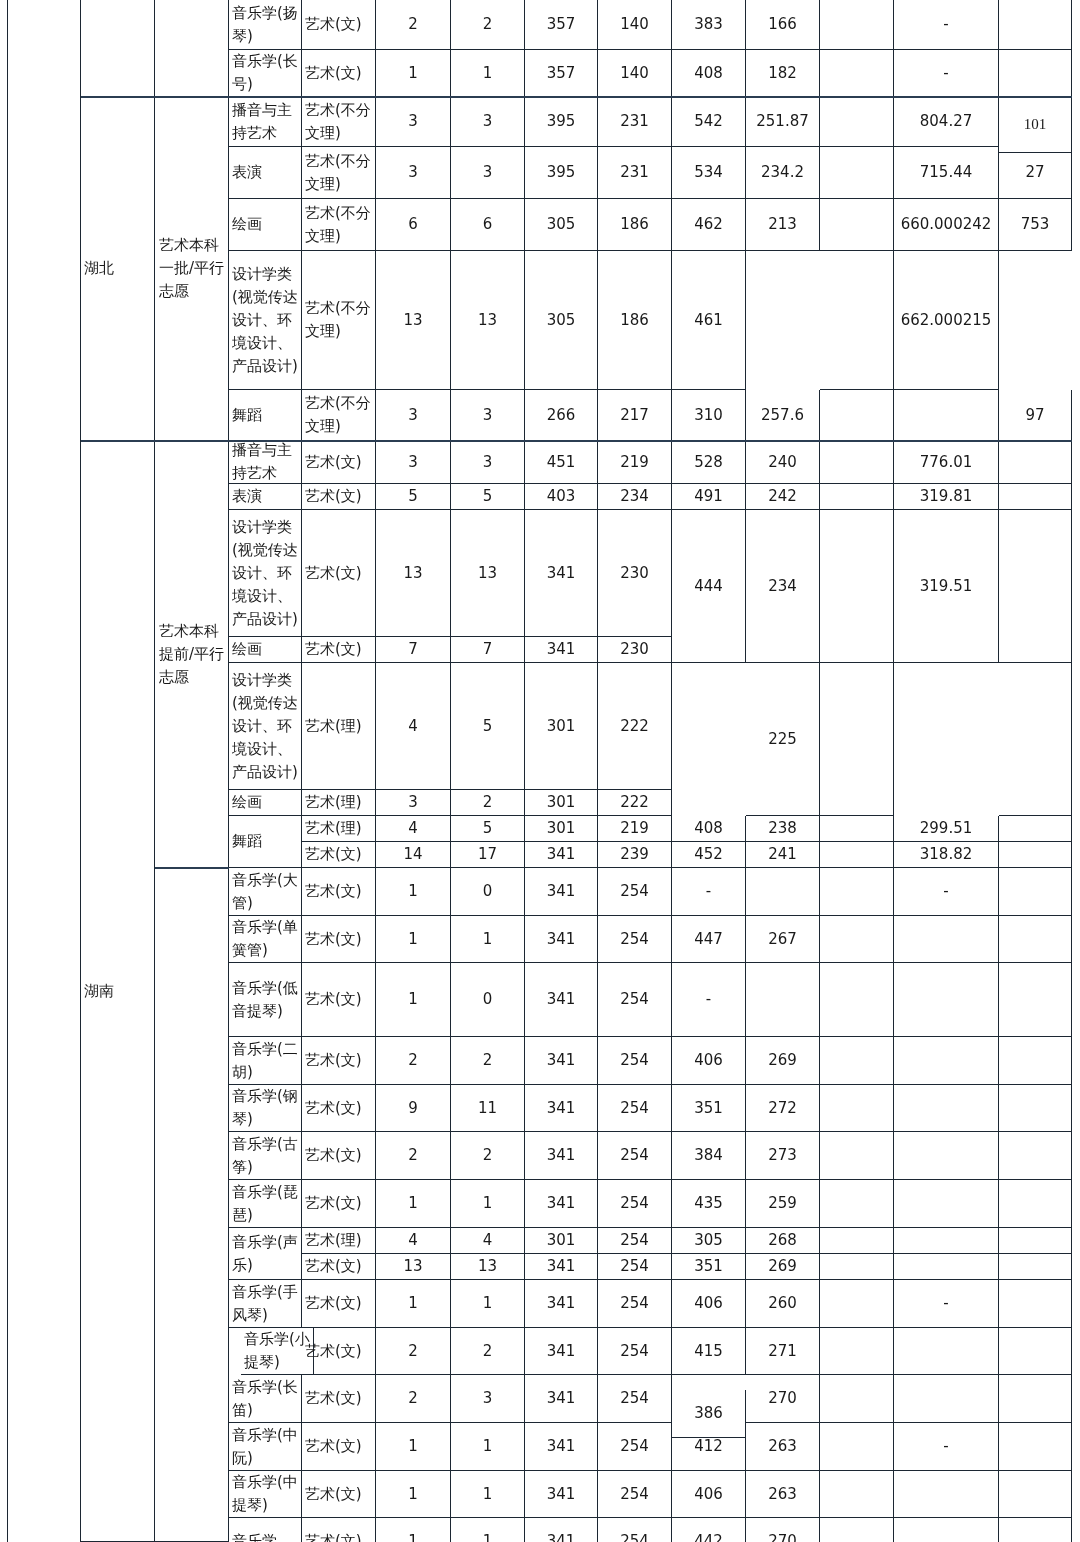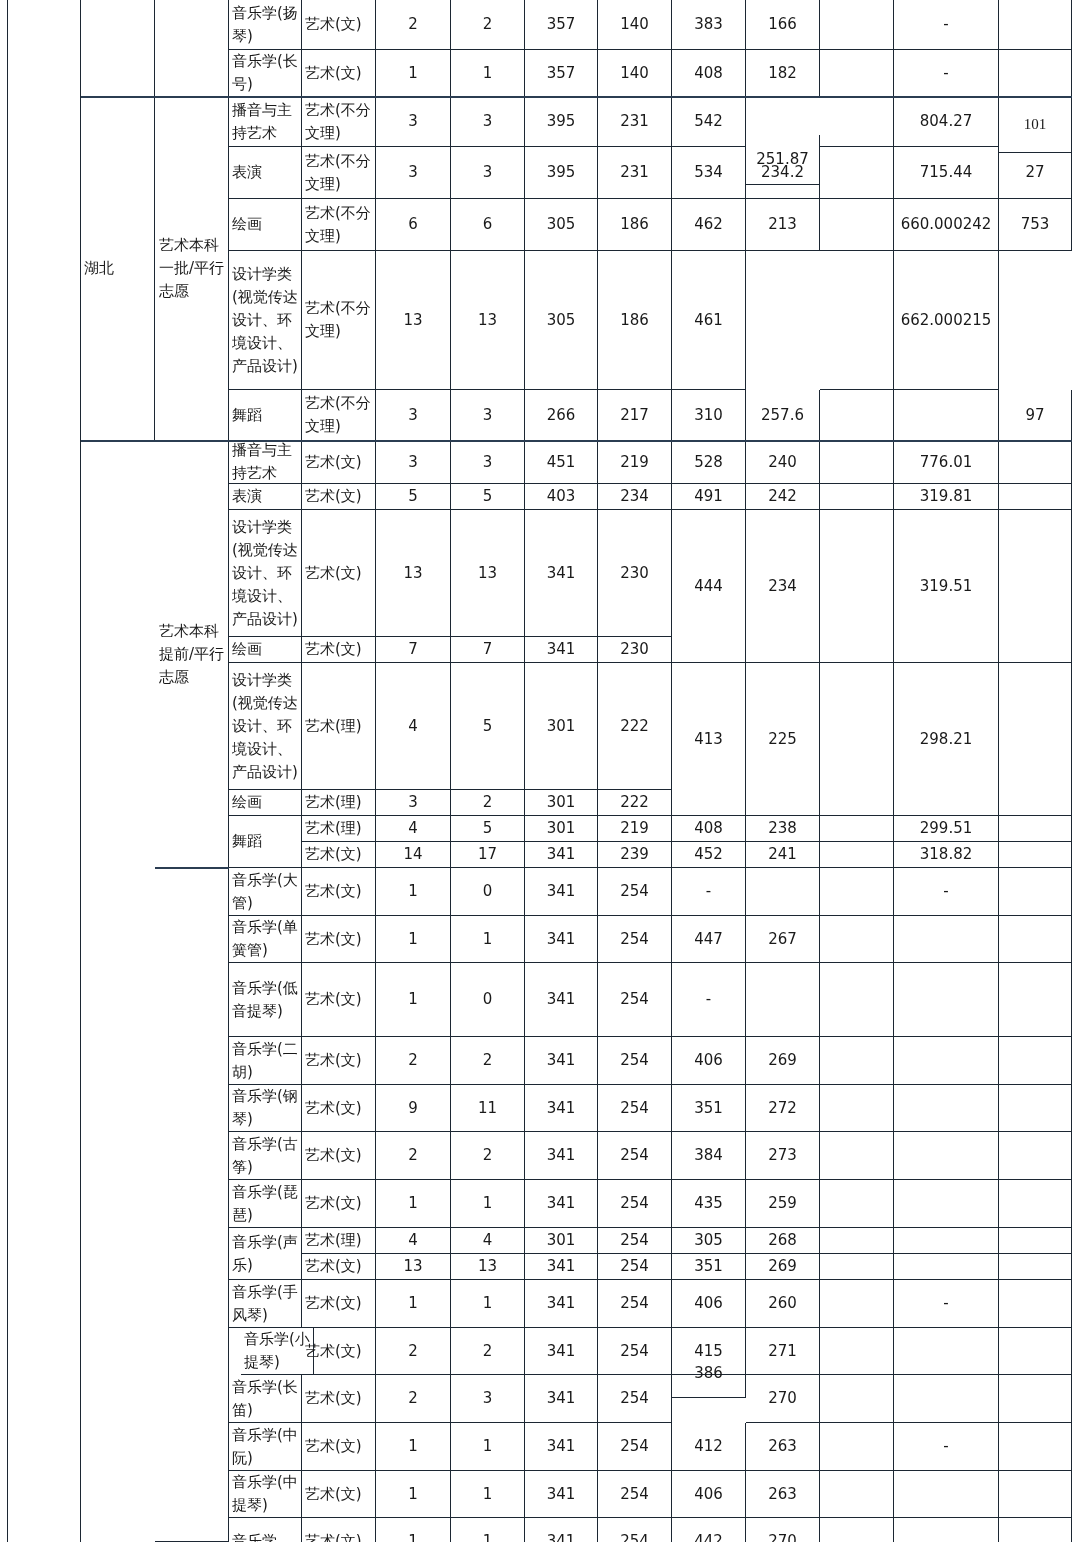--- a/index.html
+++ b/index.html
@@ -12,20 +12,21 @@
   .cell.txt { justify-content:flex-start; padding-left:3px; padding-right:2px; white-space:normal; word-break:break-all; }
   .hline-thick { position:absolute; height:2px; background:#2b3d52; }
 </style>
 </head>
 <body>
 
 <div id="sheet">
     <div class="cell txt" style="left: 7px; top: -2px; width: 74px; height: 1546px; border-left: 1.5px solid rgb(28, 39, 51);"></div>
     <div class="cell txt" style="left: 81px; top: -2px; width: 74px; height: 99px;"></div>
     <div class="cell txt" style="left: 81px; top: 97px; width: 74px; height: 344px;">湖北</div>
+    <div class="cell txt" style="left: 81px; top: 441px; width: 74px; height: 1101px;">湖南</div>
     <div class="cell txt" style="left: 155px; top: -2px; width: 74px; height: 99px;"></div>
     <div class="cell txt" style="left: 155px; top: 97px; width: 74px; height: 344px; padding-left: 4px;">艺术本科一批/平行志愿</div>
     <div class="cell txt" style="left: 155px; top: 441px; width: 74px; height: 427px; padding-left: 4px;">艺术本科提前/平行志愿</div>
     <div class="cell txt" style="left: 155px; top: 868px; width: 74px; height: 674px; padding-left: 4px;"></div>
     <div class="cell txt" style="left: 229px; top: 0px; width: 73px; height: 50px;">音乐学(扬琴)</div>
     <div class="cell txt" style="left: 302px; top: 0px; width: 74px; height: 50px;">艺术(文)</div>
     <div class="cell num" style="left: 376px; top: 0px; width: 75px; height: 50px;">2</div>
     <div class="cell num" style="left: 451px; top: 0px; width: 74px; height: 50px;">2</div>
     <div class="cell num" style="left: 525px; top: 0px; width: 73px; height: 50px;">357</div>
     <div class="cell num" style="left: 598px; top: 0px; width: 74px; height: 50px;">140</div>
@@ -45,21 +46,21 @@
     <div class="cell num" style="left: 820px; top: 50px; width: 74px; height: 47px;"></div>
     <div class="cell num" style="left: 894px; top: 50px; width: 105px; height: 47px;">-</div>
     <div class="cell num" style="left: 999px; top: 50px; width: 73px; height: 47px;"></div>
     <div class="cell txt" style="left: 229px; top: 97px; width: 73px; height: 50px;">播音与主持艺术</div>
     <div class="cell txt" style="left: 302px; top: 97px; width: 74px; height: 50px;">艺术(不分文理)</div>
     <div class="cell num" style="left: 376px; top: 97px; width: 75px; height: 50px;">3</div>
     <div class="cell num" style="left: 451px; top: 97px; width: 74px; height: 50px;">3</div>
     <div class="cell num" style="left: 525px; top: 97px; width: 73px; height: 50px;">395</div>
     <div class="cell num" style="left: 598px; top: 97px; width: 74px; height: 50px;">231</div>
     <div class="cell num" style="left: 672px; top: 97px; width: 74px; height: 50px;">542</div>
-    <div class="cell num" style="left: 746px; top: 97px; width: 74px; height: 50px; margin-top: 38px;">251.87</div>
+    <div class="cell num" style="left: 746px; top: 97px; width: 74px; height: 50px;">251.87</div>
     <div class="cell num" style="left: 820px; top: 97px; width: 74px; height: 50px;"></div>
     <div class="cell num" style="left: 894px; top: 97px; width: 105px; height: 50px;">804.27</div>
     <div class="cell num" style="left: 999px; top: 97px; width: 73px; height: 56px; font-family: Liberation Serif, serif;">101</div>
     <div class="cell txt" style="left: 229px; top: 147px; width: 73px; height: 52px;">表演</div>
     <div class="cell txt" style="left: 302px; top: 147px; width: 74px; height: 52px;">艺术(不分文理)</div>
     <div class="cell num" style="left: 376px; top: 147px; width: 75px; height: 52px;">3</div>
     <div class="cell num" style="left: 451px; top: 147px; width: 74px; height: 52px;">3</div>
     <div class="cell num" style="left: 525px; top: 147px; width: 73px; height: 52px;">395</div>
     <div class="cell num" style="left: 598px; top: 147px; width: 74px; height: 52px;">231</div>
     <div class="cell num" style="left: 672px; top: 147px; width: 74px; height: 52px;">534</div>
@@ -136,24 +137,22 @@
     <div class="cell num" style="left: 376px; top: 637px; width: 75px; height: 26px;">7</div>
     <div class="cell num" style="left: 451px; top: 637px; width: 74px; height: 26px;">7</div>
     <div class="cell num" style="left: 525px; top: 637px; width: 73px; height: 26px;">341</div>
     <div class="cell num" style="left: 598px; top: 637px; width: 74px; height: 26px;">230</div>
     <div class="cell txt" style="left: 229px; top: 663px; width: 73px; height: 127px;">设计学类(视觉传达设计、环境设计、产品设计)</div>
     <div class="cell txt" style="left: 302px; top: 663px; width: 74px; height: 127px;">艺术(理)</div>
     <div class="cell num" style="left: 376px; top: 663px; width: 75px; height: 127px;">4</div>
     <div class="cell num" style="left: 451px; top: 663px; width: 74px; height: 127px;">5</div>
     <div class="cell num" style="left: 525px; top: 663px; width: 73px; height: 127px;">301</div>
     <div class="cell num" style="left: 598px; top: 663px; width: 74px; height: 127px;">222</div>
-    <div class="cell num" style="left: 672px; top: 663px; width: 74px; height: 153px;">413</div>
     <div class="cell num" style="left: 746px; top: 663px; width: 74px; height: 153px;">225</div>
     <div class="cell num" style="left: 820px; top: 663px; width: 74px; height: 153px;"></div>
-    <div class="cell num" style="left: 894px; top: 663px; width: 105px; height: 153px;">298.21</div>
     <div class="cell num" style="left: 999px; top: 663px; width: 73px; height: 153px;"></div>
     <div class="cell txt" style="left: 229px; top: 790px; width: 73px; height: 26px;">绘画</div>
     <div class="cell txt" style="left: 302px; top: 790px; width: 74px; height: 26px;">艺术(理)</div>
     <div class="cell num" style="left: 376px; top: 790px; width: 75px; height: 26px;">3</div>
     <div class="cell num" style="left: 451px; top: 790px; width: 74px; height: 26px;">2</div>
     <div class="cell num" style="left: 525px; top: 790px; width: 73px; height: 26px;">301</div>
     <div class="cell num" style="left: 598px; top: 790px; width: 74px; height: 26px;">222</div>
     <div class="cell txt" style="left: 229px; top: 816px; width: 73px; height: 52px;">舞蹈</div>
     <div class="cell txt" style="left: 302px; top: 816px; width: 74px; height: 26px;">艺术(理)</div>
     <div class="cell num" style="left: 376px; top: 816px; width: 75px; height: 26px;">4</div>
@@ -294,21 +293,21 @@
     <div class="cell num" style="left: 746px; top: 1328px; width: 74px; height: 47px;">271</div>
     <div class="cell num" style="left: 820px; top: 1328px; width: 74px; height: 47px;"></div>
     <div class="cell num" style="left: 894px; top: 1328px; width: 105px; height: 47px;"></div>
     <div class="cell num" style="left: 999px; top: 1328px; width: 73px; height: 47px;"></div>
     <div class="cell txt" style="left: 229px; top: 1375px; width: 73px; height: 48px;">音乐学(长笛)</div>
     <div class="cell txt" style="left: 302px; top: 1375px; width: 74px; height: 48px;">艺术(文)</div>
     <div class="cell num" style="left: 376px; top: 1375px; width: 75px; height: 48px;">2</div>
     <div class="cell num" style="left: 451px; top: 1375px; width: 74px; height: 48px;">3</div>
     <div class="cell num" style="left: 525px; top: 1375px; width: 73px; height: 48px;">341</div>
     <div class="cell num" style="left: 598px; top: 1375px; width: 74px; height: 48px;">254</div>
-    <div class="cell num" style="left: 672px; top: 1350px; width: 74px; height: 48px;">386</div>
+    <div class="cell num" style="left: 672px; top: 1390px; width: 74px; height: 48px;">386</div>
     <div class="cell num" style="left: 746px; top: 1375px; width: 74px; height: 48px;">270</div>
     <div class="cell num" style="left: 820px; top: 1375px; width: 74px; height: 48px;"></div>
     <div class="cell num" style="left: 894px; top: 1375px; width: 105px; height: 48px;"></div>
     <div class="cell num" style="left: 999px; top: 1375px; width: 73px; height: 48px;"></div>
     <div class="cell txt" style="left: 229px; top: 1423px; width: 73px; height: 48px;">音乐学(中阮)</div>
     <div class="cell txt" style="left: 302px; top: 1423px; width: 74px; height: 48px;">艺术(文)</div>
     <div class="cell num" style="left: 376px; top: 1423px; width: 75px; height: 48px;">1</div>
     <div class="cell num" style="left: 451px; top: 1423px; width: 74px; height: 48px;">1</div>
     <div class="cell num" style="left: 525px; top: 1423px; width: 73px; height: 48px;">341</div>
     <div class="cell num" style="left: 598px; top: 1423px; width: 74px; height: 48px;">254</div>

